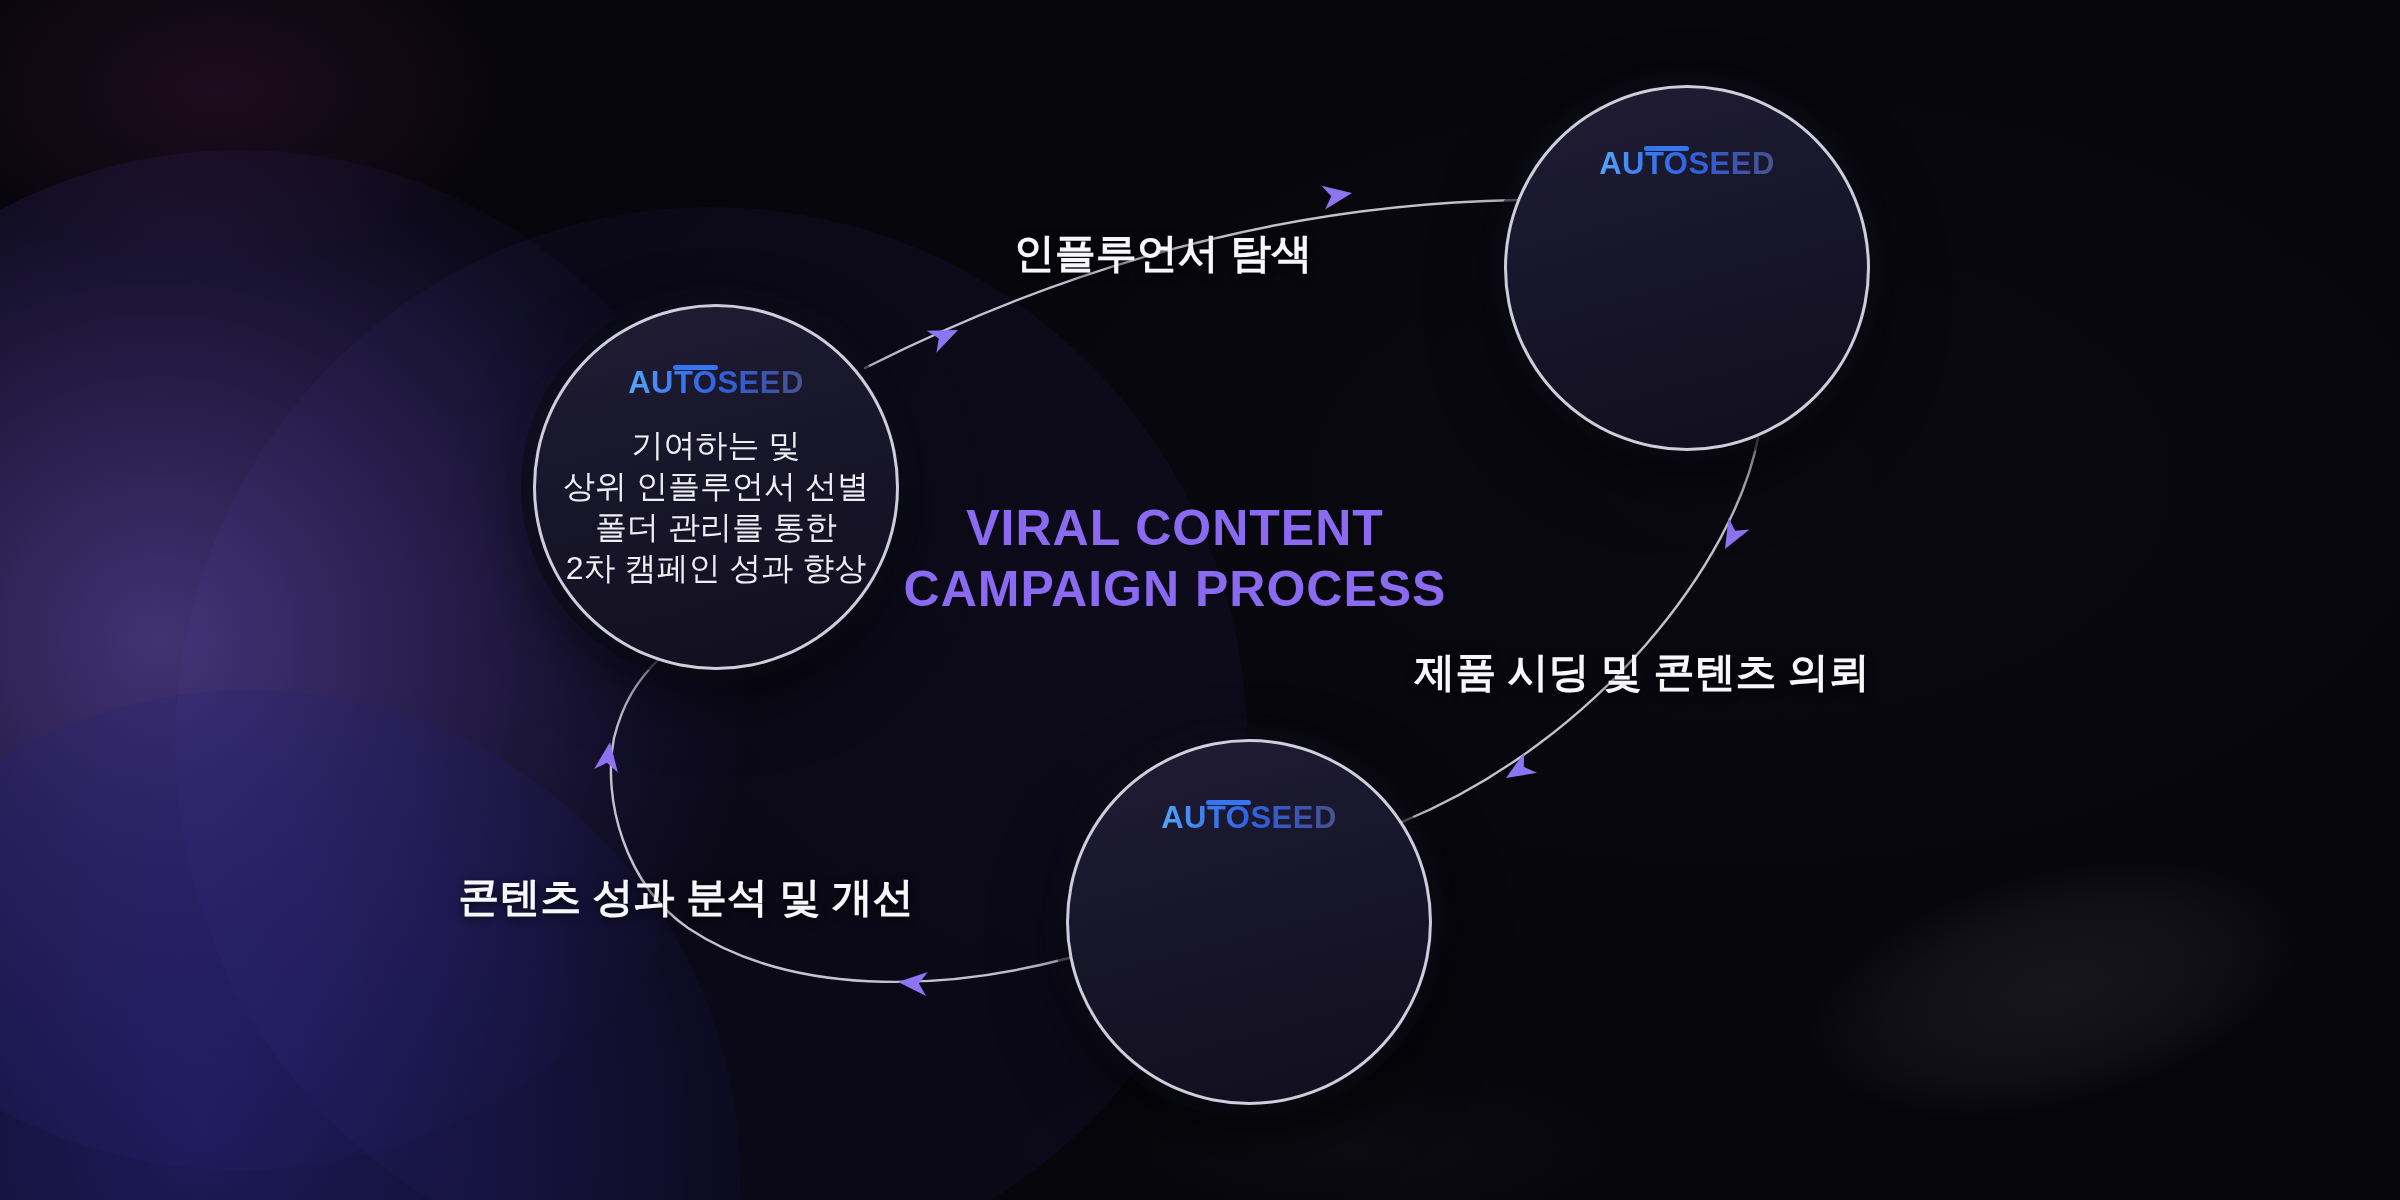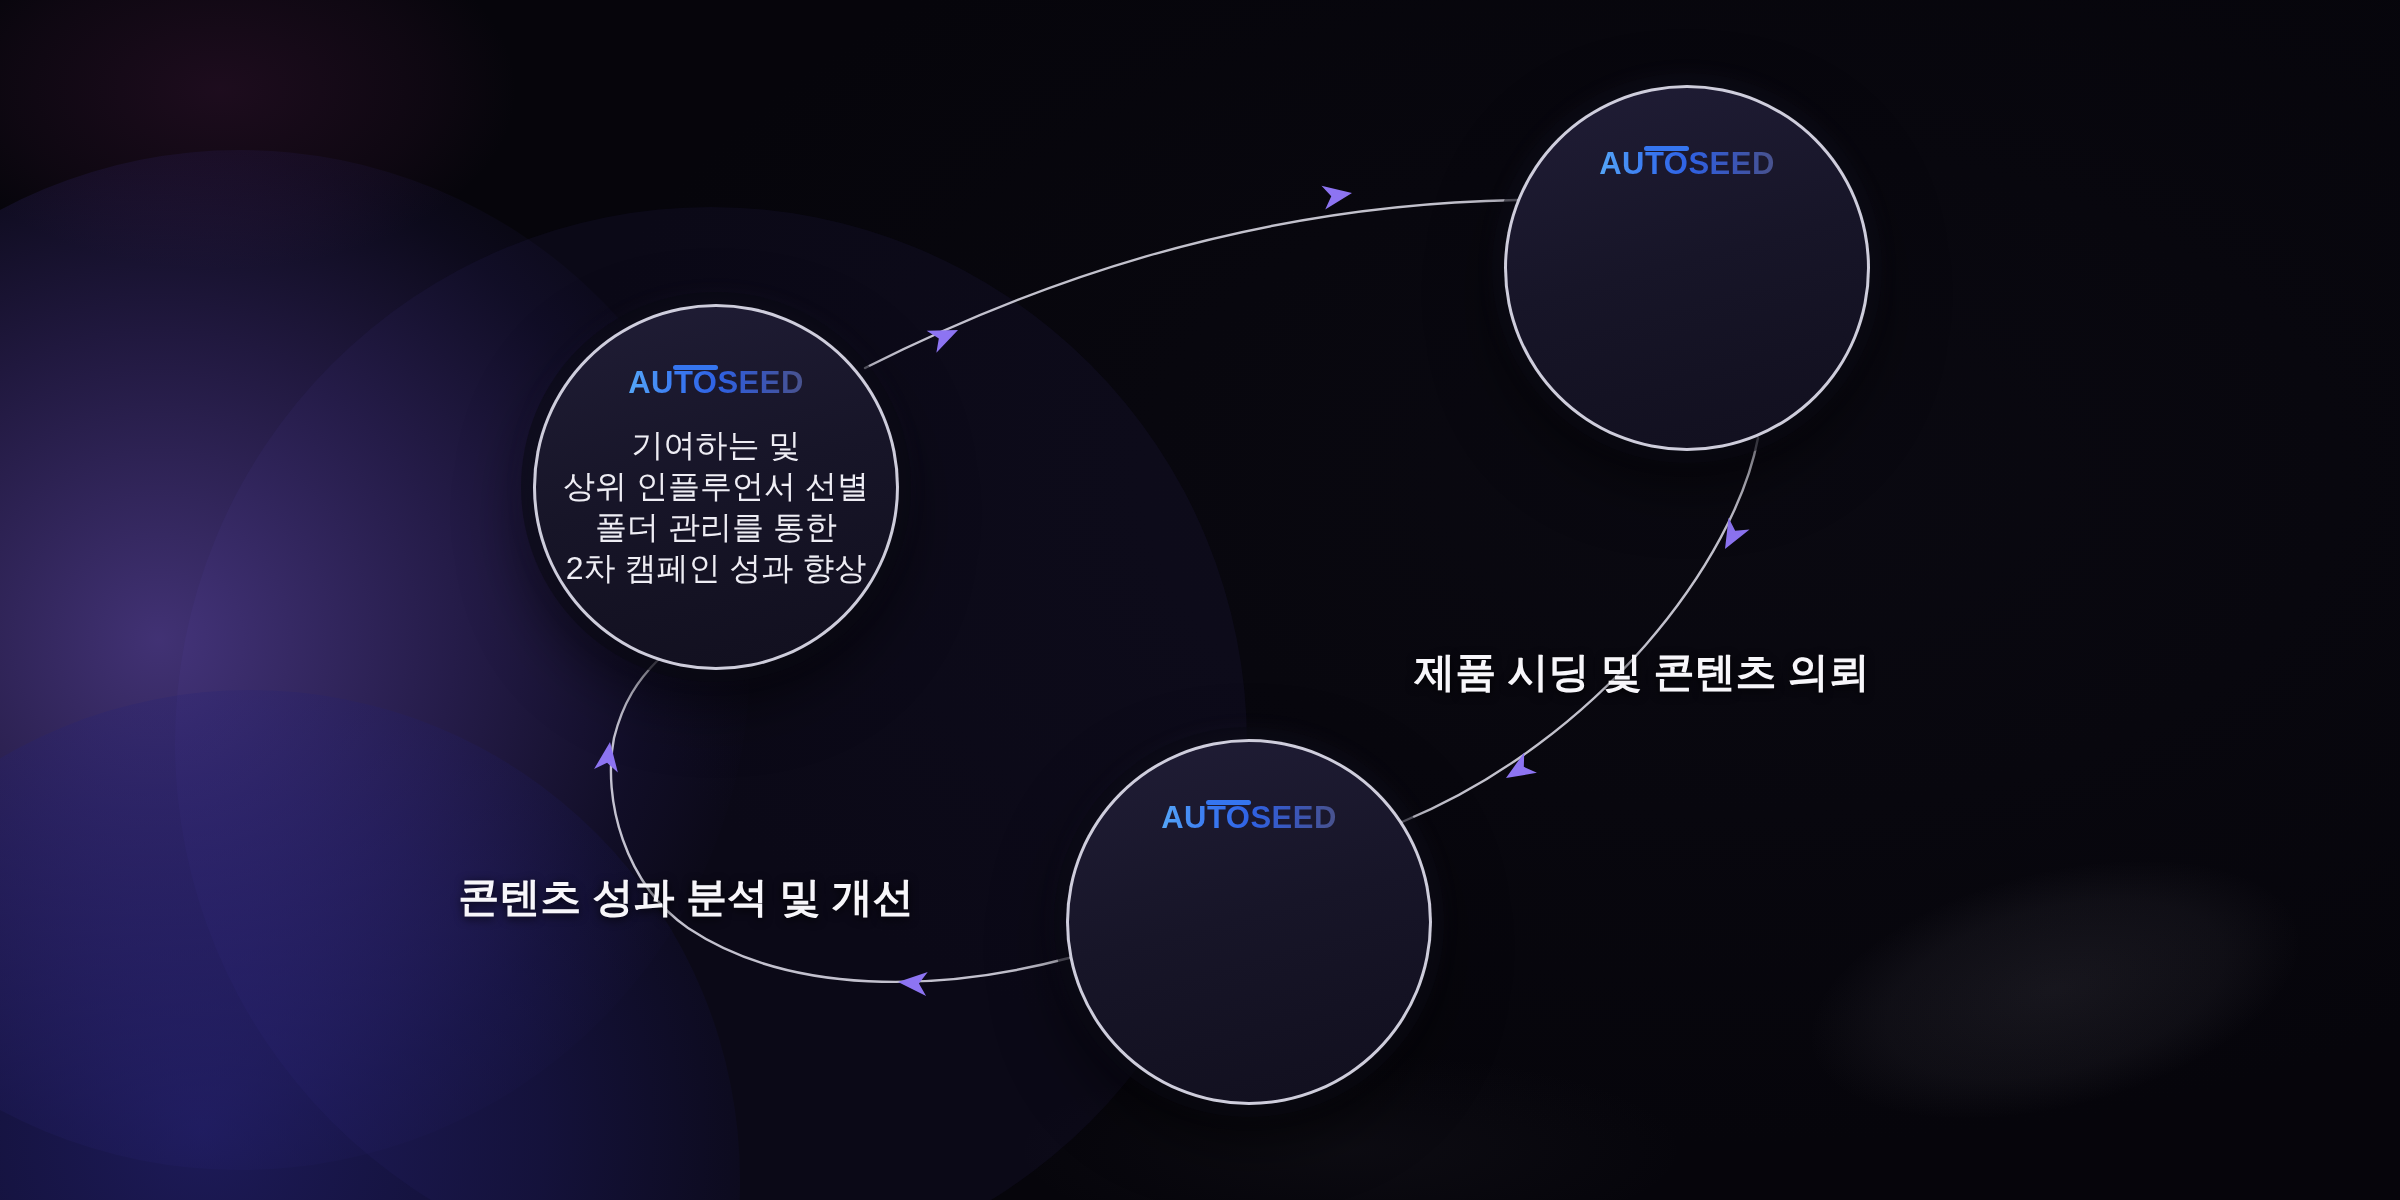--- a/index.html
+++ b/index.html
@@ -136,17 +136,22 @@
       <div>상위 인플루언서 선별</div>
       <div>폴더 관리를 통한</div>
       <div>2차 캠페인 성과 향상</div>
     </div>
   </div>
 
   <div class="node node--plan">
     <div class="node-logo"><span class="logo-seg logo-au">AU</span><span class="logo-seg logo-to">TO</span><span class="logo-seg logo-seed">SEED</span></div>
   </div>
 
+  <div class="flow-label flow-label--top">인플루언서 탐색</div>
   <div class="flow-label flow-label--bottom">콘텐츠 성과 분석 및 개선</div>
   <div class="flow-label flow-label--right">제품 시딩 및 콘텐츠 의뢰</div>
 
+  <div class="title">
+    <div>VIRAL CONTENT</div>
+    <div>CAMPAIGN PROCESS</div>
+  </div>
 
 </div>
 
 </body></html>

